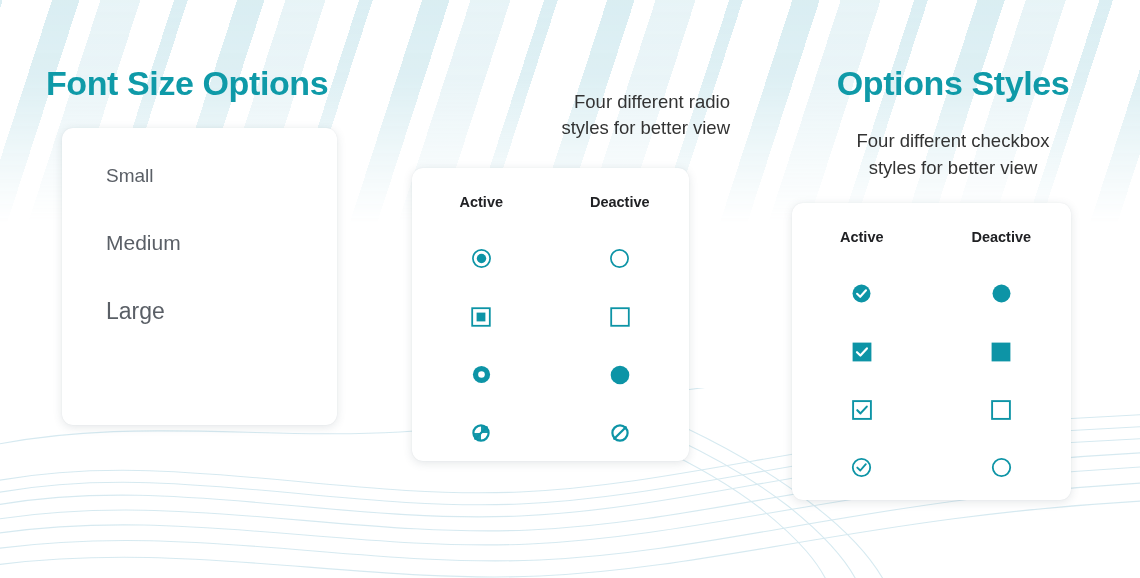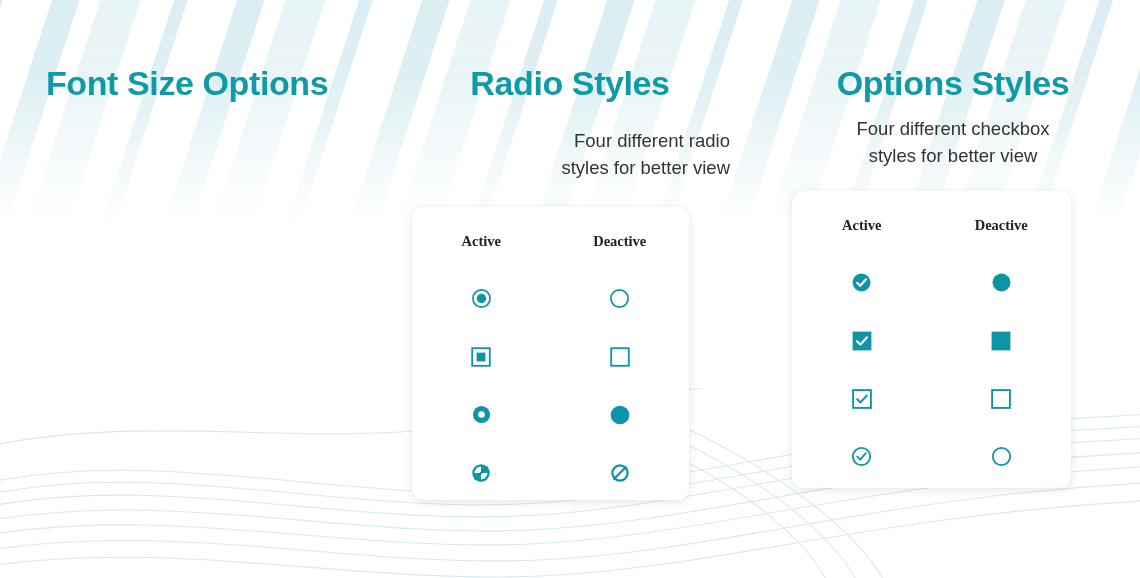--- a/index.html
+++ b/index.html
@@ -88,21 +88,21 @@
 
   .col-sub {
     color: #333333;
     font-size: 18.5px;
     line-height: 1.42;
     margin: 0;
     white-space: pre-line;
   }
   .col-1 .col-sub { margin-top: 25px; text-align: center; padding-right: 22px; }
   .col-2 .col-sub { margin-top: 25px; text-align: right; padding-right: 30px; }
-  .col-3 .col-sub { margin-top: 13px; text-align: center; padding-right: 26px; }
+  .col-3 .col-sub { margin-top: 25px; text-align: center; padding-right: 26px; }
 
   
   .card {
     background: #ffffff;
     border-radius: 11px;
     box-shadow: 0 2px 10px rgba(60,80,95,0.14), 0 0 1px rgba(60,80,95,0.12);
     box-sizing: border-box;
   }
   .card-fontsize {
     width: 275px;
@@ -127,21 +127,20 @@
   .fontsize-item + .fontsize-item { margin-top: 47px; }
   .fs-small  { font-size: 19px; }
   .fs-medium { font-size: 21px; }
   .fs-large  { font-size: 23px; }
 
   
   .matrix {
     width: 100%;
     border-collapse: collapse;
     table-layout: fixed;
-    font-family: Liberation Serif, serif;
   }
   .matrix th {
     font-size: 14.5px;
     font-weight: bold;
     color: #202124;
     padding: 0 0 22px 0;
     text-align: center;
   }
   .matrix td {
     text-align: center;
@@ -174,24 +173,28 @@
       <path d="M580,-4 C668,28 748,66 812,116 C854,148 876,176 888,200"></path>
     </g>
   </svg>
 </div>
 
 <div id="columns">
 
   <div class="column col-1">
     <h1 class="col-title">Font Size Options</h1>
 
+    <div class="card card-fontsize">
+      <div class="fontsize-item fs-small">Small</div>
+      <div class="fontsize-item fs-medium">Medium</div>
+      <div class="fontsize-item fs-large">Large</div>
+    </div>
   </div>
 
   <div class="column col-2">
-    <h1 class="col-title">Radio Styles</h1>
     <p class="col-sub">Four different radio
 styles for better view</p>
 
     <div class="card card-matrix">
       <table class="matrix">
         <thead>
           <tr>
             <th>Active</th>
             <th>Deactive</th>
           </tr>

